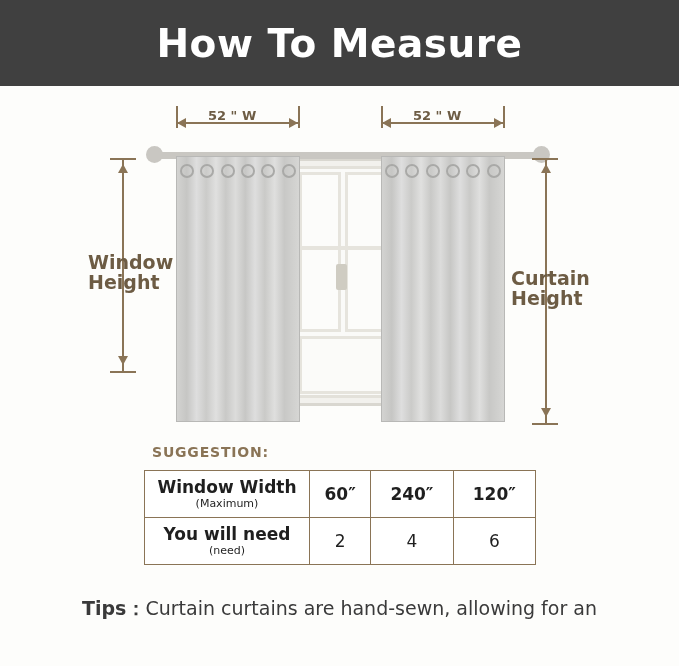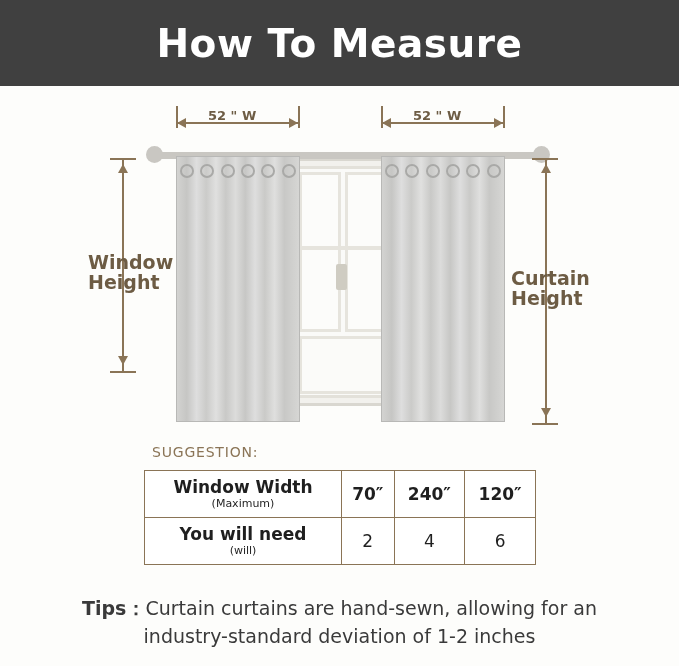--- a/index.html
+++ b/index.html
@@ -238,42 +238,42 @@
     font-family: "DejaVu Sans", sans-serif;
     white-space: nowrap;
   }
 
   
   .suggestion-label {
     position: absolute;
     left: 152px;
     top: 444px;
     font-size: 14px;
-    font-weight: normal;
+    font-weight: bold;
     color: #8a7456;
     letter-spacing: 0.8px;
     font-family: "DejaVu Sans", sans-serif;
   }
   table.measure-table {
     position: absolute;
     left: 144px;
     top: 470px;
     width: 392px;
     border-collapse: collapse;
     background: #ffffff;
   }
   table.measure-table td {
     border: 1px solid #8a7456;
     text-align: center;
     color: #1f1f1f;
     font-family: "DejaVu Sans", sans-serif;
   }
   .cell-head {
     width: 156px;
-    padding: 6px 20px;
+    padding: 6px 4px;
     line-height: 1.1;
   }
   .cell-head .main {
     font-size: 17px;
     font-weight: bold;
     display: block;
   }
   .cell-head .sub {
     font-size: 11px;
     display: block;
@@ -386,34 +386,33 @@
 
   <div class="suggestion-label">SUGGESTION:</div>
 
   <table class="measure-table">
     <tbody>
         <tr>
       <td class="cell-head">
         <span class="main">Window Width</span>
         <span class="sub">(Maximum)</span>
       </td>
-      <td class="cell-val">70″</td>
+      <td class="cell-val">60″</td>
       <td class="cell-val">240″</td>
       <td class="cell-val">120″</td>
     </tr>
     <tr>
       <td class="cell-head">
         <span class="main">You will need</span>
-        <span class="sub">(will)</span>
+        <span class="sub">(need)</span>
       </td>
       <td class="cell-val plain">2</td>
       <td class="cell-val plain">4</td>
       <td class="cell-val plain">6</td>
     </tr>
   </tbody>
     </table>
 
   <div class="tips">
     <span class="tips-label">Tips：</span><span>Curtain curtains are hand-sewn, allowing for an</span><br>
-    <span>industry-standard deviation of 1-2 inches</span>
   </div>
 
 </div>
 
 </body></html>

